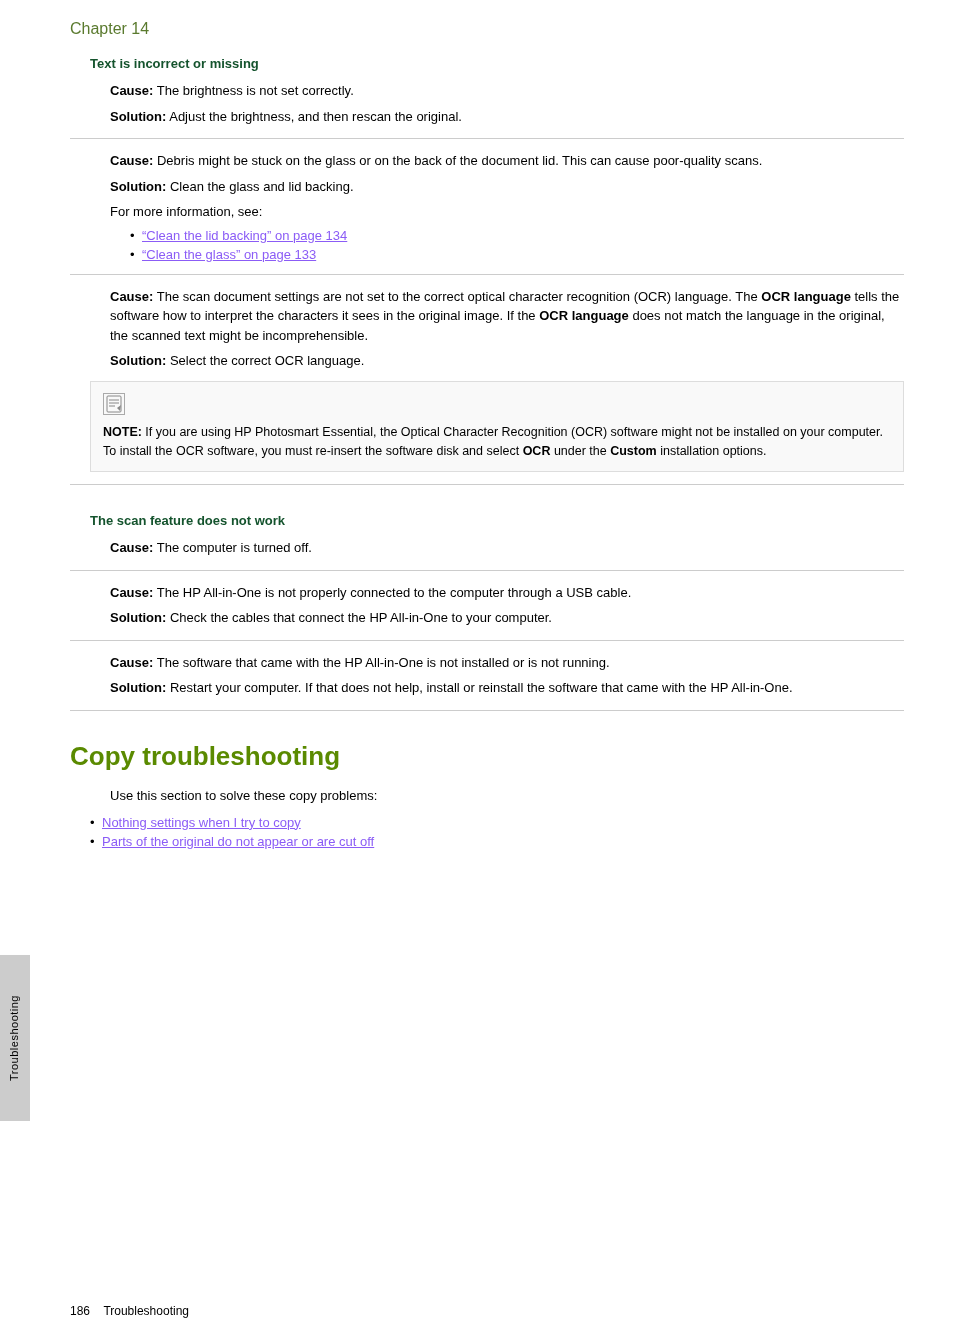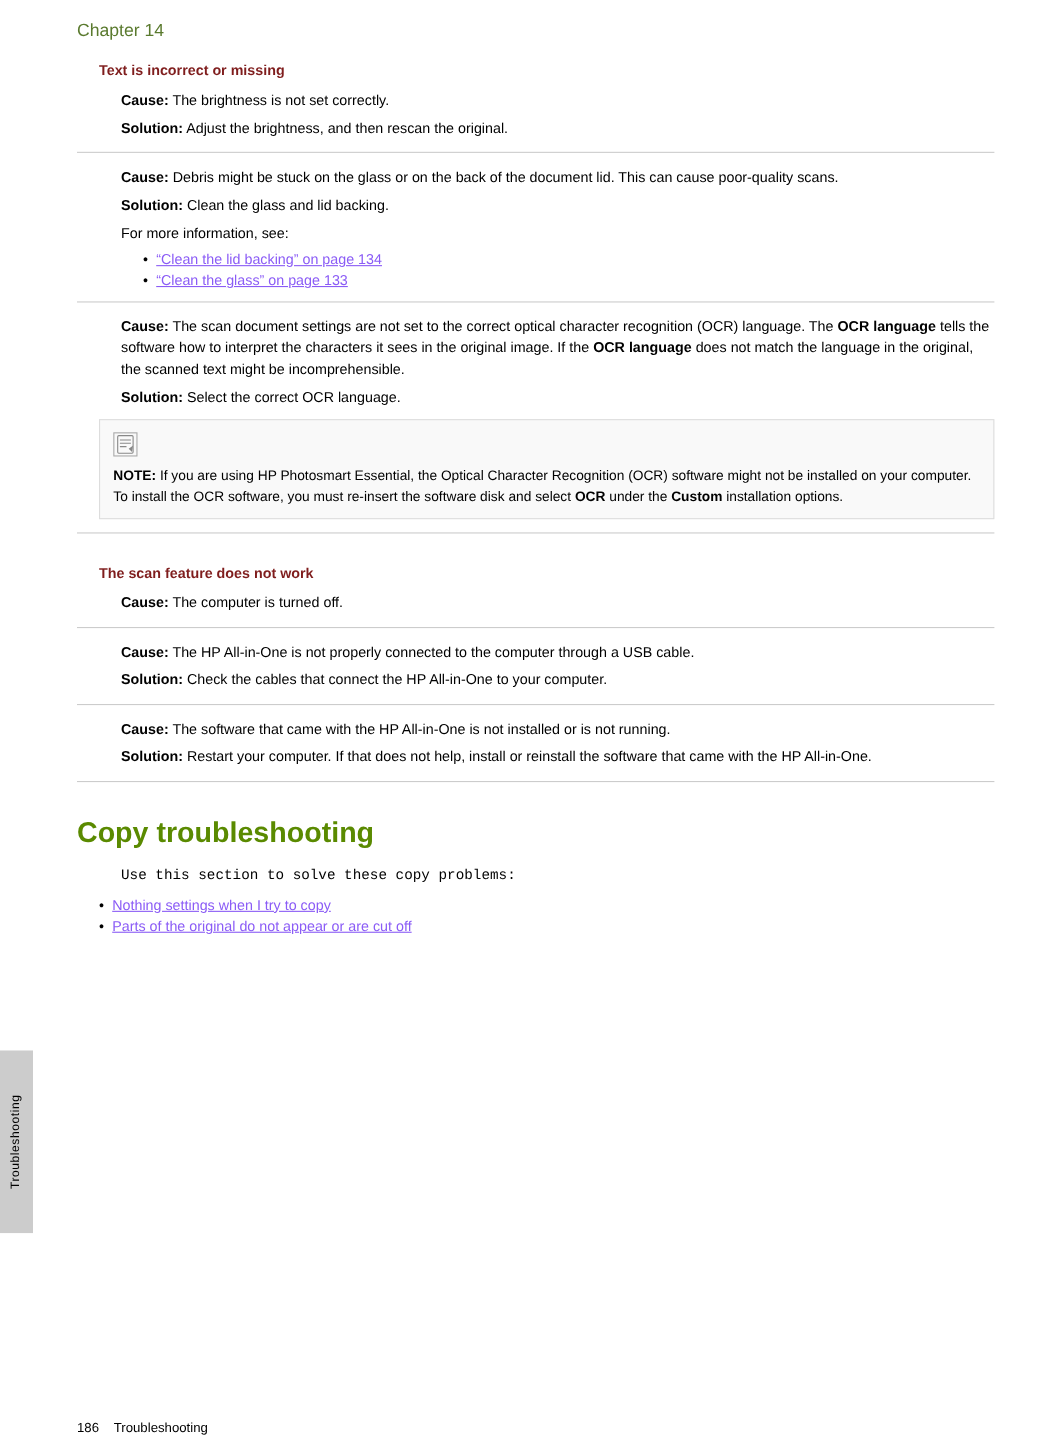--- a/index.html
+++ b/index.html
@@ -53,21 +53,21 @@
     .chapter-label {
       font-size: 16px;
       color: #5a7a2e;
       margin-bottom: 18px;
     }
 
     
     .section-heading {
       font-size: 13px;
       font-weight: bold;
-      color: #7f1d1d;
+      color: #14532d;
       margin-bottom: 10px;
       margin-left: 20px;
     }
 
     .entry-line {
       margin-bottom: 6px;
       line-height: 1.5;
     }
 
     .label-bold {
@@ -148,27 +148,26 @@
       font-size: 26px;
       font-weight: bold;
       color: #5a8a00;
       margin-bottom: 14px;
     }
 
     .copy-intro {
       margin-left: 40px;
       margin-bottom: 8px;
       line-height: 1.6;
-      font-family: Liberation Mono, monospace;
     }
 
     
     .page-footer {
       position: absolute;
-      bottom: 16px;
+      bottom: 3px;
       left: 40px;
       font-size: 12px;
       color: #000;
     }
   </style>
 </head>
 <body>
 
 <div class="page-container">
 

